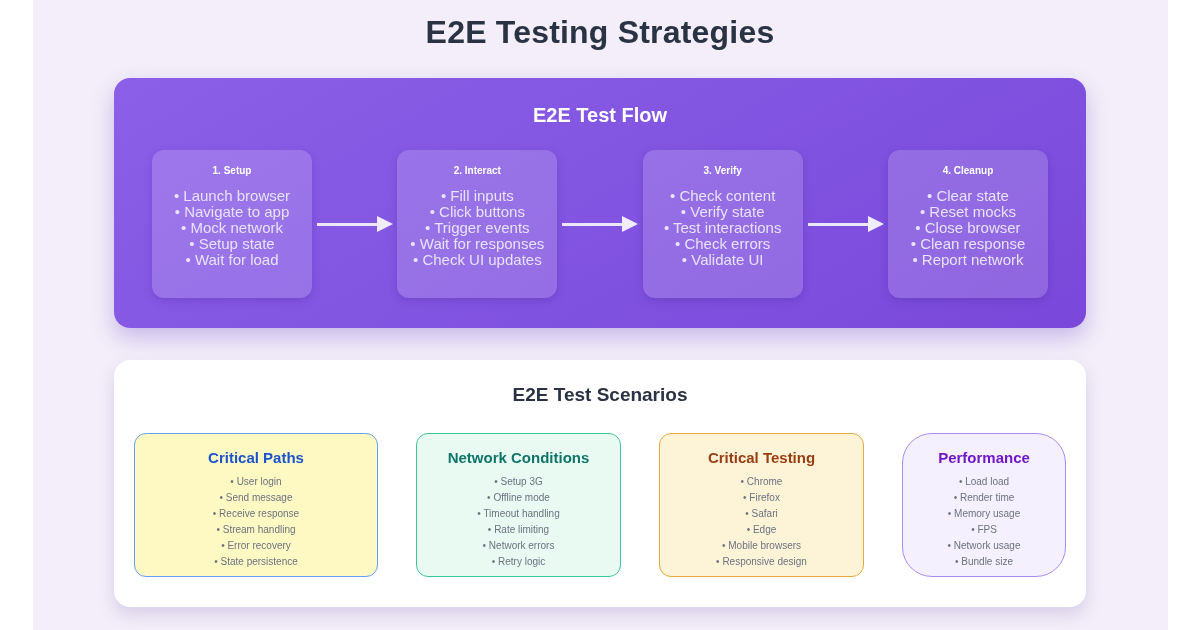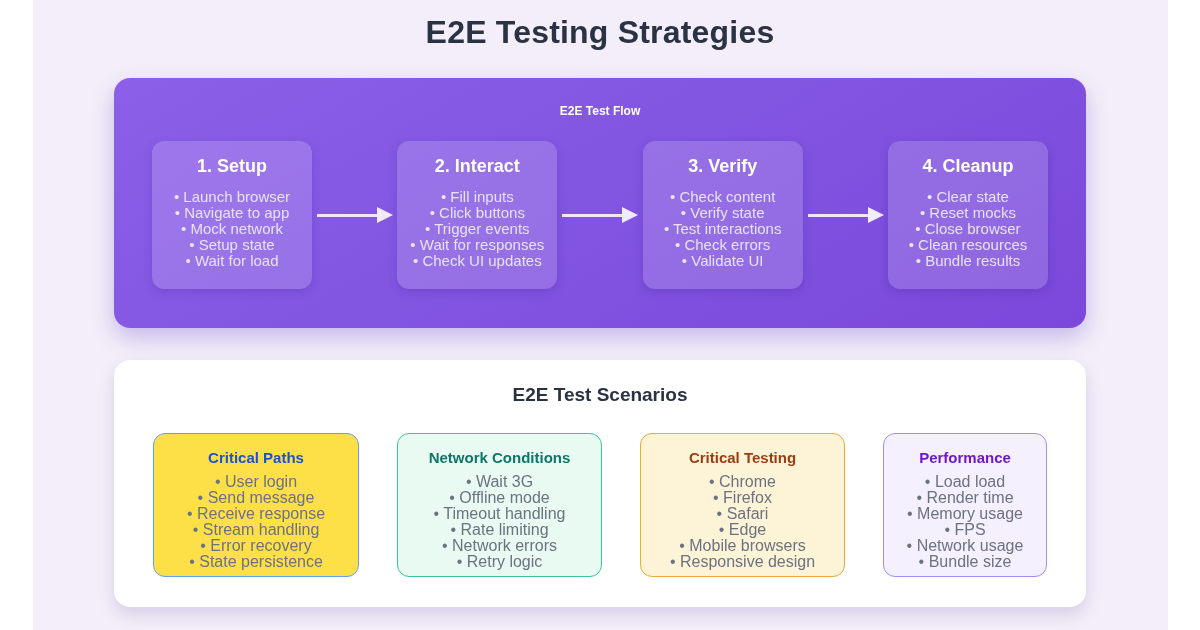--- a/index.html
+++ b/index.html
@@ -31,41 +31,41 @@
     margin-top: 27px;
     height: 250px;
     border-radius: 16px;
     background: linear-gradient(150deg, #8c5fe8 0%, #8356e2 45%, #7a48da 100%);
     box-shadow: 0 10px 22px rgba(104, 66, 200, 0.30);
     padding: 26px 38px 0;
   }
   .flow-title {
     margin: 0;
     text-align: center;
-    font-size: 12px;
+    font-size: 20px;
     font-weight: bold;
     color: #ffffff;
   }
   .flow-row {
     display: flex;
     align-items: center;
     margin-top: 23px;
   }
   .step-card {
     width: 160px; height: 148px;
     border-radius: 12px;
     background: rgba(255, 255, 255, 0.16);
     box-shadow: 0 3px 8px rgba(60, 28, 140, 0.22);
     padding-top: 15px;
     flex: none;
   }
   .step-title {
     margin: 0;
     text-align: center;
-    font-size: 18px;
+    font-size: 10px;
     font-weight: bold;
     color: #ffffff;
   }
   .step-items {
     list-style: none;
     margin: 12px 0 0;
     padding: 0;
     text-align: center;
   }
   .step-items li {
@@ -132,33 +132,33 @@
     font-size: 15px;
     font-weight: bold;
   }
   .scenario-items {
     list-style: none;
     margin: 0;
     padding: 0;
     text-align: center;
   }
   .scenario-items li {
-    font-size: 16px;
+    font-size: 10px;
     line-height: 16px;
     color: #6b7280;
   }
   .scenario-items li::before { content: "\2022  "; }
 
-  .card-critical    { width: 206px; background: #fde047; border-color: #63a0f1; }
+  .card-critical    { width: 244px; background: #fef9c3; border-color: #63a0f1; }
   .card-critical .scenario-title { color: #1a53cf; }
   .card-network     { width: 205px; background: #e9faf2; border-color: #3cc79a; }
   .card-network .scenario-title { color: #0e7668; }
   .card-browser     { width: 205px; background: #fdf4d8; border-color: #e9a93c; }
   .card-browser .scenario-title { color: #9a3d12; }
-  .card-performance { width: 164px; background: #f5f0fd; border-color: #a98cf0; }
+  .card-performance { width: 164px; background: #f5f0fd; border-color: #a98cf0; border-radius: 30px; }
   .card-performance .scenario-title { color: #7018c8; }
 </style>
 </head>
 <body>
 
 <div class="canvas">
 
   <h1 class="page-title">E2E Testing Strategies</h1>
 
   <div class="panel-wrap">
@@ -212,22 +212,22 @@
         <div class="flow-arrow">
           <span class="arrow-shaft"></span>
         </div>
 
         <div class="step-card">
           <h3 class="step-title">4. Cleanup</h3>
           <ul class="step-items">
             <li>Clear state</li>
             <li>Reset mocks</li>
             <li>Close browser</li>
-            <li>Clean resources</li>
-            <li>Bundle results</li>
+            <li>Clean response</li>
+            <li>Report network</li>
           </ul>
         </div>
 
       </div>
     </section>
 
     <section class="scenarios-panel">
       <h2 class="scenarios-title">E2E Test Scenarios</h2>
 
       <div class="cards-row">
@@ -240,21 +240,21 @@
             <li>Receive response</li>
             <li>Stream handling</li>
             <li>Error recovery</li>
             <li>State persistence</li>
           </ul>
         </div>
 
         <div class="scenario-card card-network">
           <h3 class="scenario-title">Network Conditions</h3>
           <ul class="scenario-items">
-            <li>Wait 3G</li>
+            <li>Setup 3G</li>
             <li>Offline mode</li>
             <li>Timeout handling</li>
             <li>Rate limiting</li>
             <li>Network errors</li>
             <li>Retry logic</li>
           </ul>
         </div>
 
         <div class="scenario-card card-browser">
           <h3 class="scenario-title">Critical Testing</h3>

